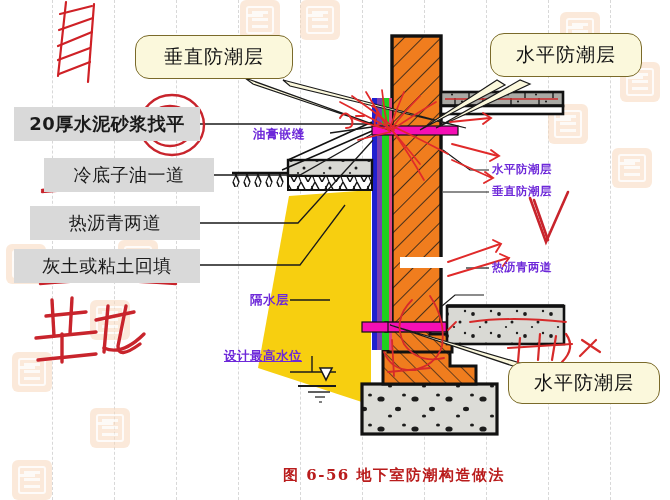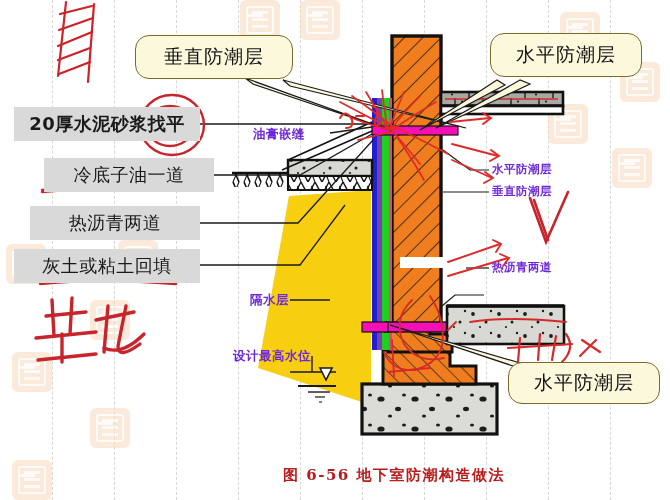--- a/index.html
+++ b/index.html
@@ -332,21 +332,21 @@
   <div class="callout" style="left:508px;top:362px;width:152px;height:42px;">
     <span>水平防潮层</span>
   </div>
 
   <div class="dlabel" style="left:253px;top:126px;">
     <span>油膏嵌缝</span>
   </div>
   <div class="dlabel" style="left:250px;top:292px;text-align:right;">
     <span>隔水层</span>
   </div>
-  <div class="dlabel" style="left:233px;top:348px;">
+  <div class="dlabel" style="left:224px;top:348px;text-decoration:underline;">
     <span>设计最高水位</span>
   </div>
   <div class="dlabel sm" style="left:492px;top:162px;">
     <span>水平防潮层</span>
   </div>
   <div class="dlabel sm" style="left:492px;top:184px;">
     <span>垂直防潮层</span>
   </div>
   <div class="dlabel sm" style="left:492px;top:260px;">
     <span>热沥青两道</span>

